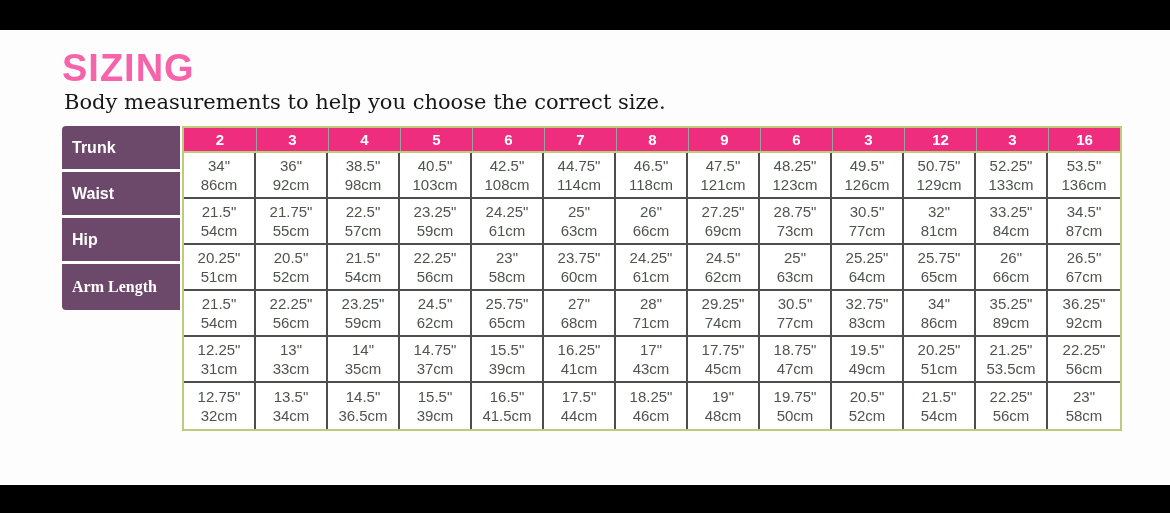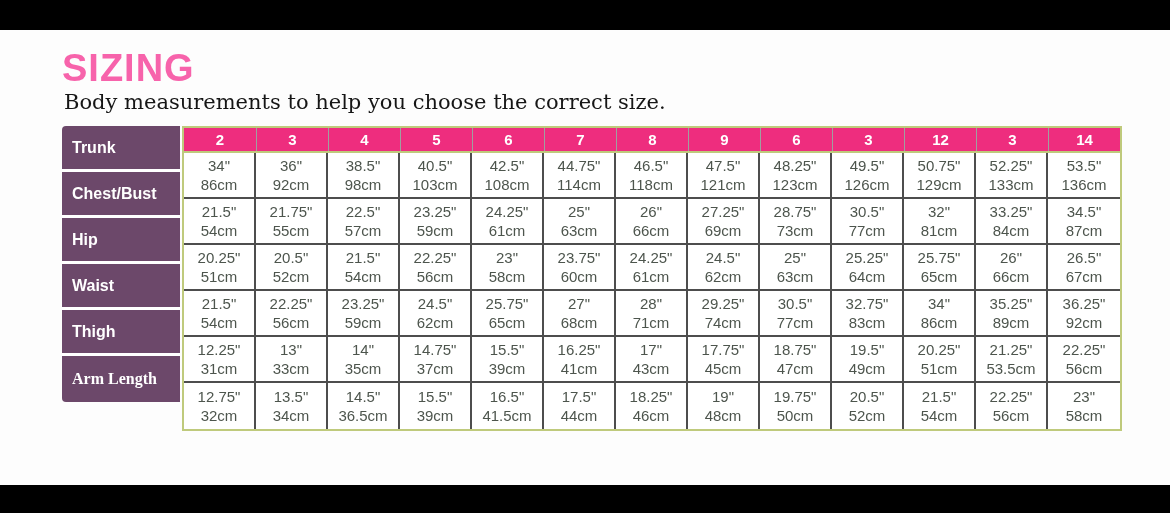--- a/index.html
+++ b/index.html
@@ -110,41 +110,39 @@
 <div class="canvas">
   <div class="letterbox top"></div>
   <div class="letterbox bottom"></div>
 
   <div class="title">SIZING</div>
   <div class="subtitle">Body measurements to help you choose the correct size.</div>
 
   <div class="table-area">
     <div class="label-col">
         <div class="label-cell">Trunk</div>
-        <div class="label-cell">Chest/Bust</div>
+        <div class="label-cell">Waist</div>
         <div class="label-cell">Hip</div>
-        <div class="label-cell">Waist</div>
-        <div class="label-cell">Thigh</div>
         <div class="label-cell">Arm Length</div>
       </div>
     <div class="right-col">
       <div class="header-row">
           <div class="hcell">2</div>
           <div class="hcell">3</div>
           <div class="hcell">4</div>
           <div class="hcell">5</div>
           <div class="hcell">6</div>
           <div class="hcell">7</div>
           <div class="hcell">8</div>
           <div class="hcell">9</div>
           <div class="hcell">6</div>
           <div class="hcell">3</div>
           <div class="hcell">12</div>
           <div class="hcell">3</div>
-          <div class="hcell">14</div>
+          <div class="hcell">16</div>
         </div>
       <div class="grid">
           <div class="cell">
             <div>34"</div>
             <div>86cm</div>
           </div>
           <div class="cell">
             <div>36"</div>
             <div>92cm</div>
           </div>

